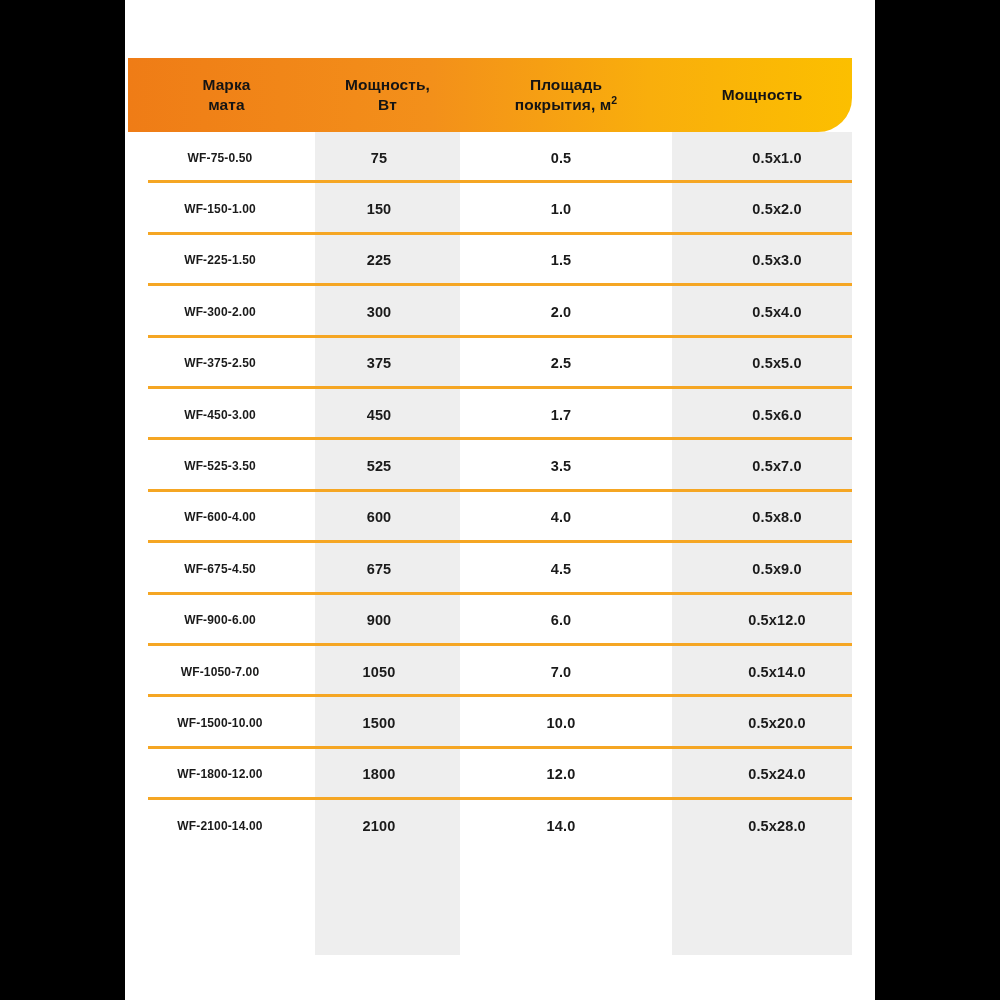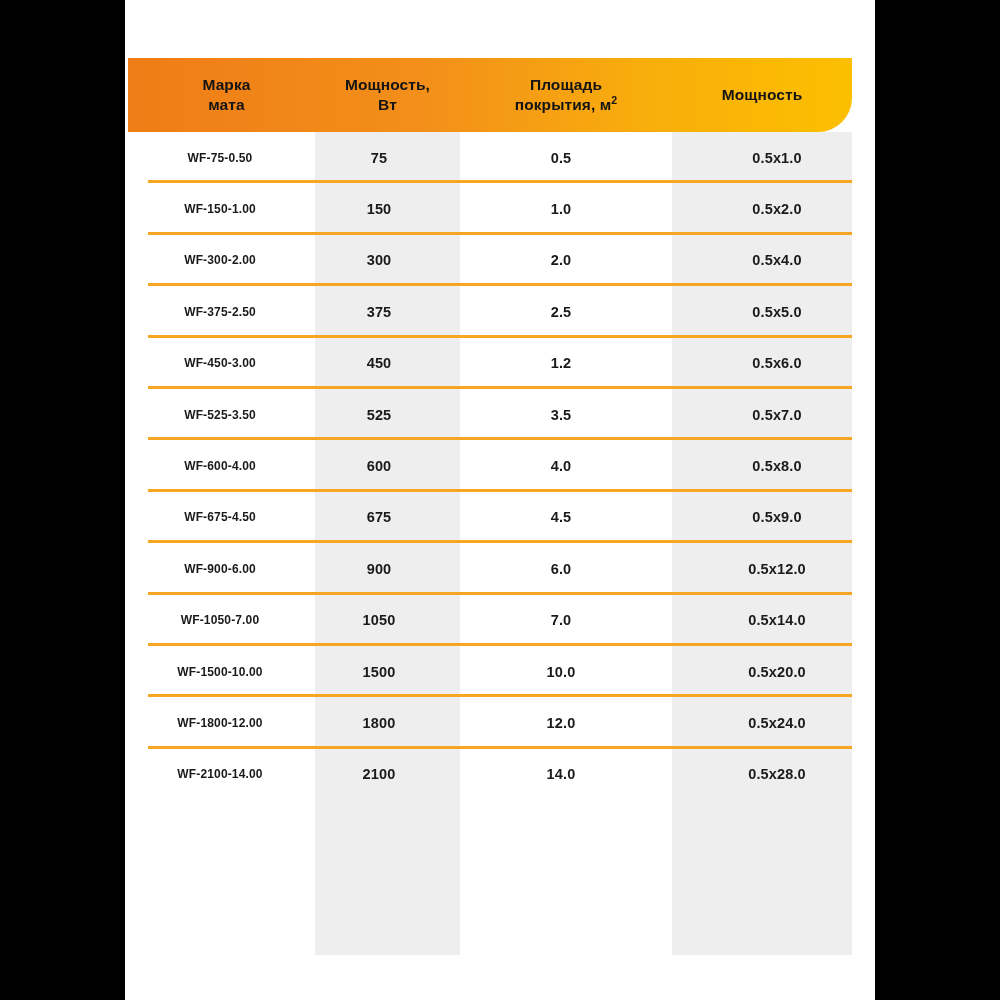--- a/index.html
+++ b/index.html
@@ -160,37 +160,44 @@
             <div class="divider"></div>
           </div>
           <div class="row">
             <div class="cell c1">WF-150-1.00</div>
             <div class="cell c2">150</div>
             <div class="cell c3">1.0</div>
             <div class="cell c4">0.5x2.0</div>
             <div class="divider"></div>
           </div>
           <div class="row">
+            <div class="cell c1">WF-225-1.50</div>
+            <div class="cell c2">225</div>
+            <div class="cell c3">1.5</div>
+            <div class="cell c4">0.5x3.0</div>
+            <div class="divider"></div>
+          </div>
+          <div class="row">
             <div class="cell c1">WF-300-2.00</div>
             <div class="cell c2">300</div>
             <div class="cell c3">2.0</div>
             <div class="cell c4">0.5x4.0</div>
             <div class="divider"></div>
           </div>
           <div class="row">
             <div class="cell c1">WF-375-2.50</div>
             <div class="cell c2">375</div>
             <div class="cell c3">2.5</div>
             <div class="cell c4">0.5x5.0</div>
             <div class="divider"></div>
           </div>
           <div class="row">
             <div class="cell c1">WF-450-3.00</div>
             <div class="cell c2">450</div>
-            <div class="cell c3">1.2</div>
+            <div class="cell c3">1.7</div>
             <div class="cell c4">0.5x6.0</div>
             <div class="divider"></div>
           </div>
           <div class="row">
             <div class="cell c1">WF-525-3.50</div>
             <div class="cell c2">525</div>
             <div class="cell c3">3.5</div>
             <div class="cell c4">0.5x7.0</div>
             <div class="divider"></div>
           </div>

